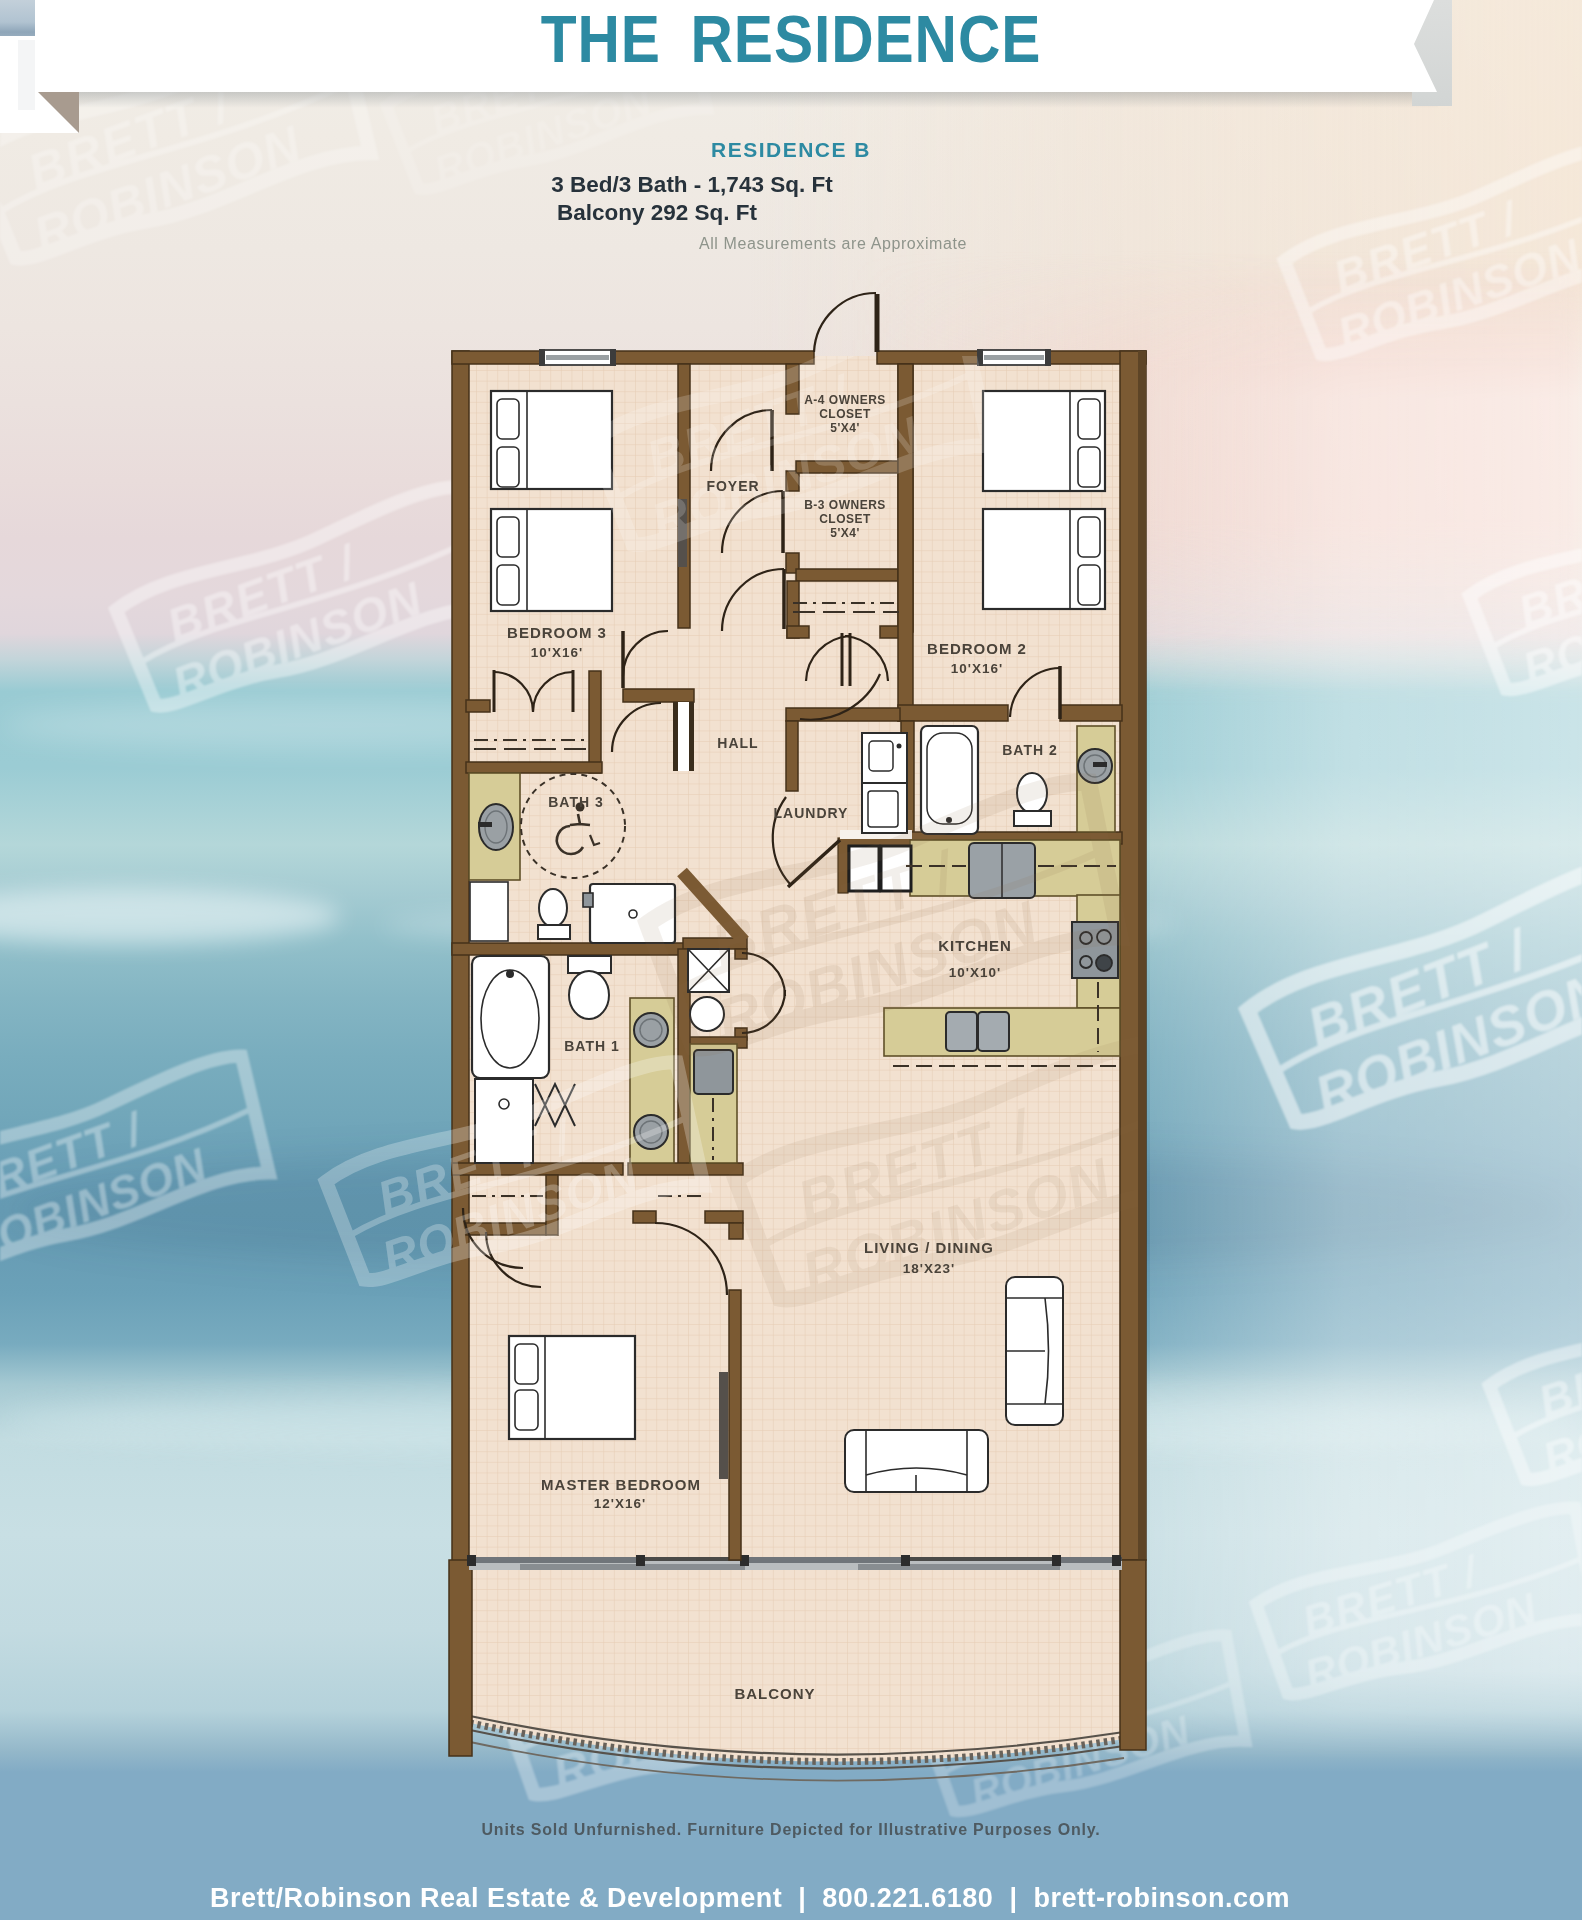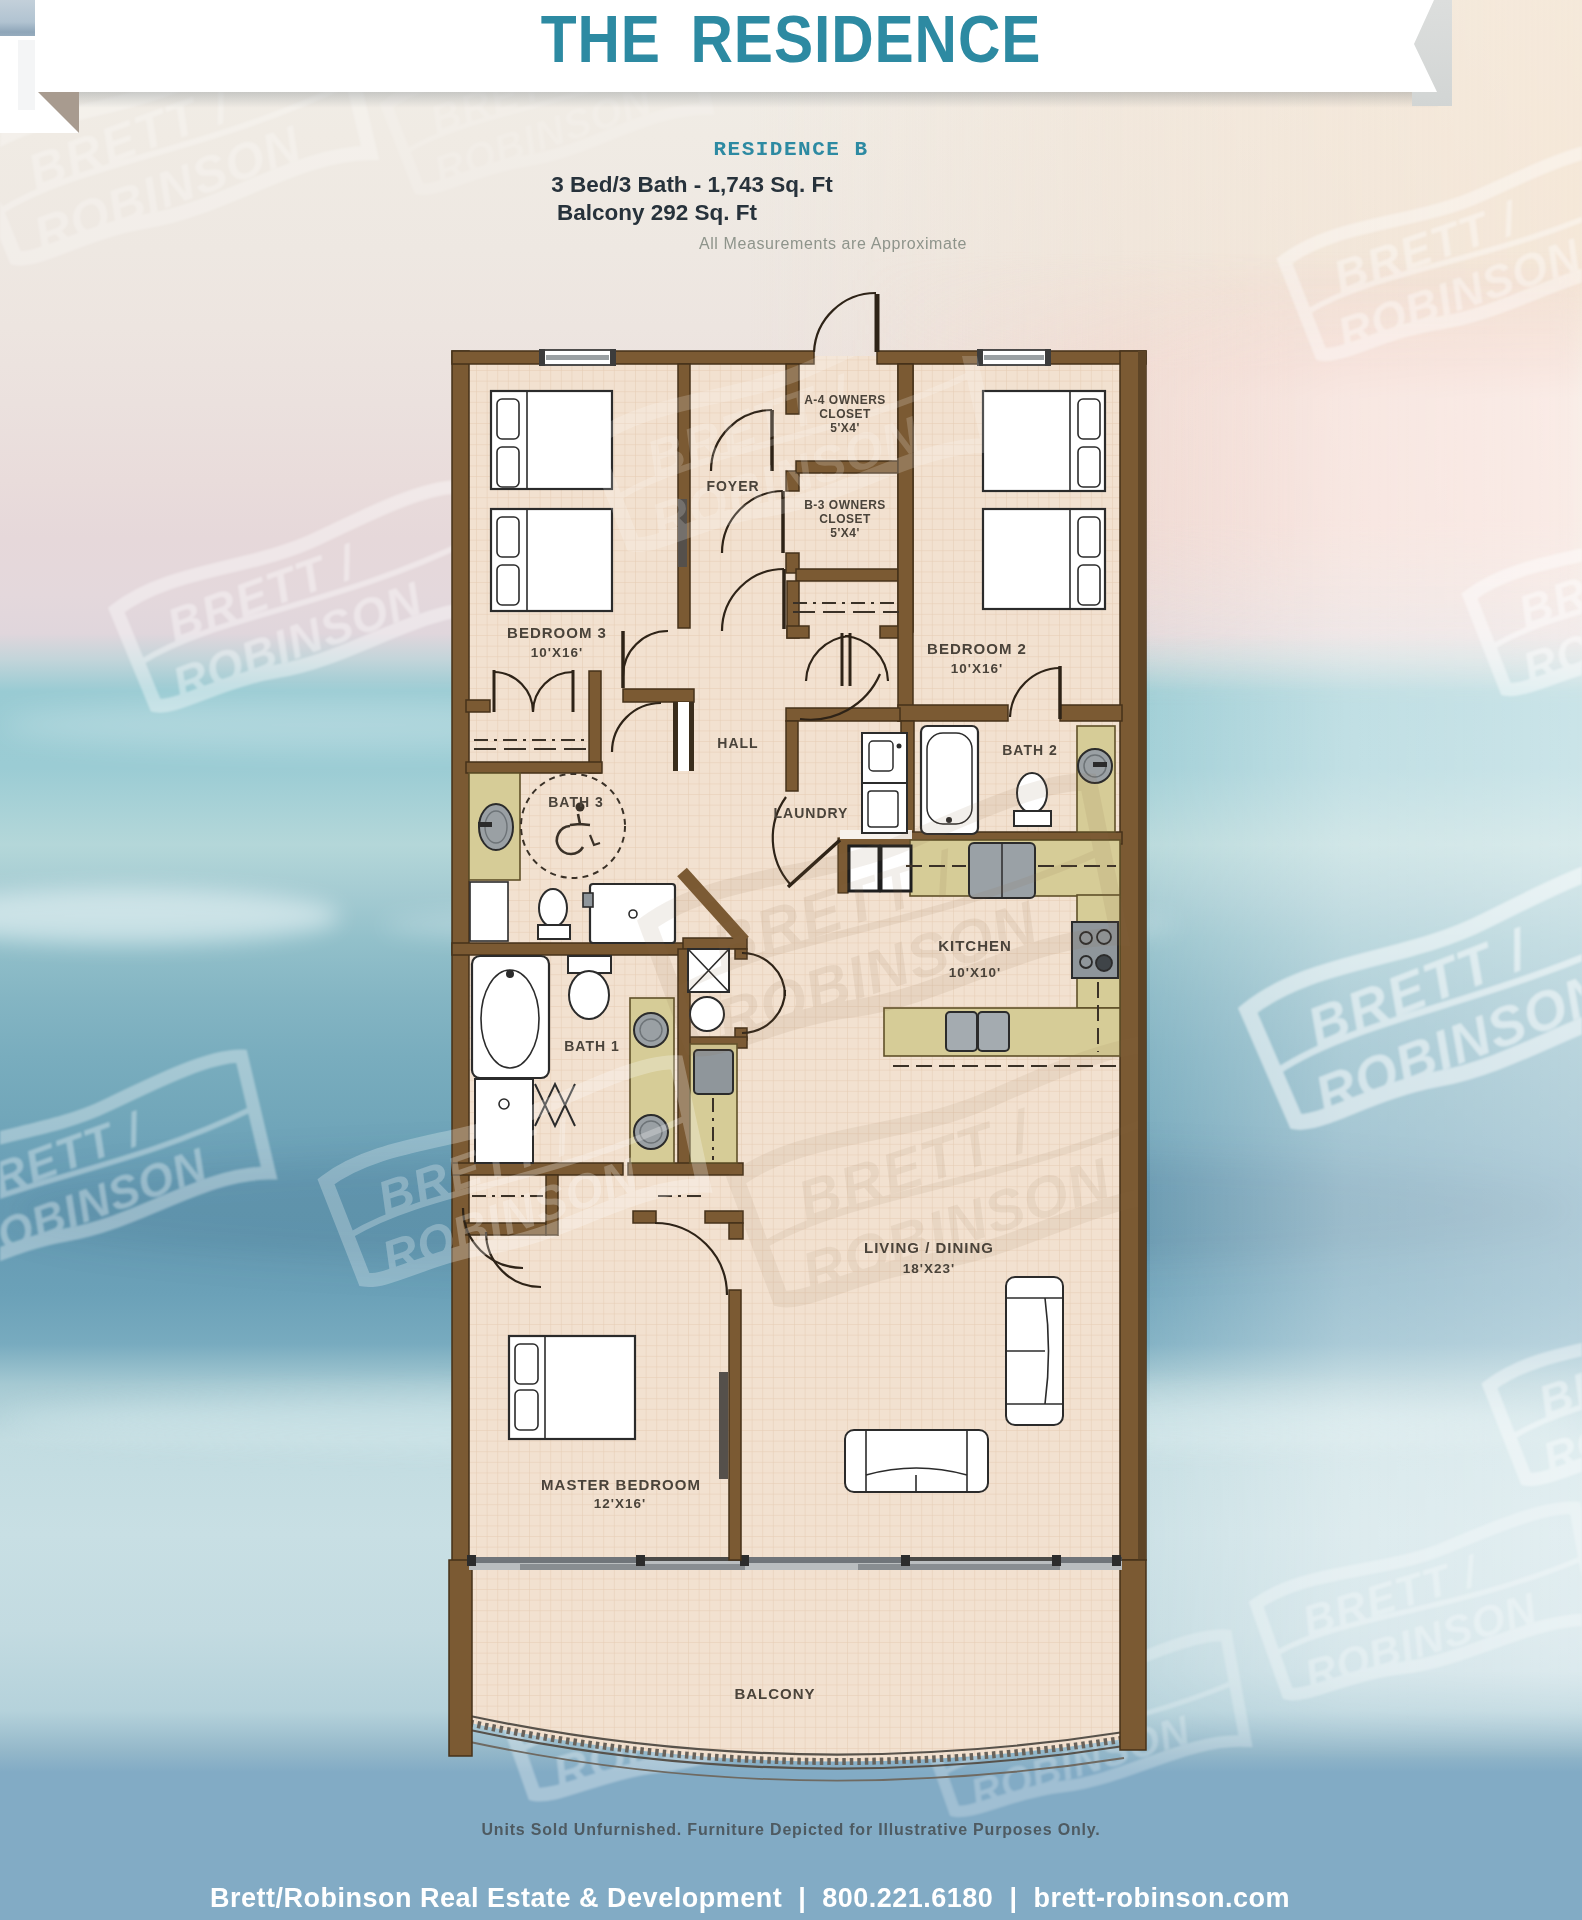--- a/index.html
+++ b/index.html
@@ -546,21 +546,21 @@
   <div class="abs" style="left:38px;top:92px;width:41px;height:41px;background:#a89b8f;
     clip-path:polygon(0 0,100% 0,100% 100%);"></div>
 
   <div class="abs" style="left:35px;top:0;width:1403px;height:92px;background:#ffffff;
     clip-path:polygon(0 0,1399px 0,1379px 44px,1402px 92px,0 92px);"></div>
 
   <div class="abs" style="left:0;top:1px;width:1582px;text-align:center;color:#2d8aa2;
     font-size:66px;font-weight:bold;letter-spacing:1px;word-spacing:14px;transform:scaleX(0.89);">THE RESIDENCE</div>
 
   <div class="abs" style="left:0;top:138px;width:1582px;text-align:center;color:#2d8aa2;
-    font-size:21px;font-weight:bold;letter-spacing:1.5px;font-family:Liberation Mono, monospace;">RESIDENCE B</div>
+    font-size:21px;font-weight:bold;letter-spacing:1.5px;">RESIDENCE B</div>
   <div class="abs" style="left:0;top:172px;width:1384px;text-align:center;color:#27323b;
     font-size:22.5px;font-weight:bold;">3 Bed/3 Bath - 1,743 Sq. Ft</div>
   <div class="abs" style="left:0;top:200px;width:1314px;text-align:center;color:#27323b;
     font-size:22.5px;font-weight:bold;">Balcony 292 Sq. Ft</div>
   <div class="abs" style="left:0;top:235px;width:1582px;text-align:center;color:#8e948b;
     font-size:16px;letter-spacing:0.6px;padding-left:42px;">All Measurements are Approximate</div>
 
   <div class="abs" style="left:0;top:1821px;width:1582px;text-align:center;color:#4e5a61;
     font-size:16px;font-weight:bold;letter-spacing:0.8px;">Units Sold Unfurnished. Furniture Depicted for Illustrative Purposes Only.</div>
 

